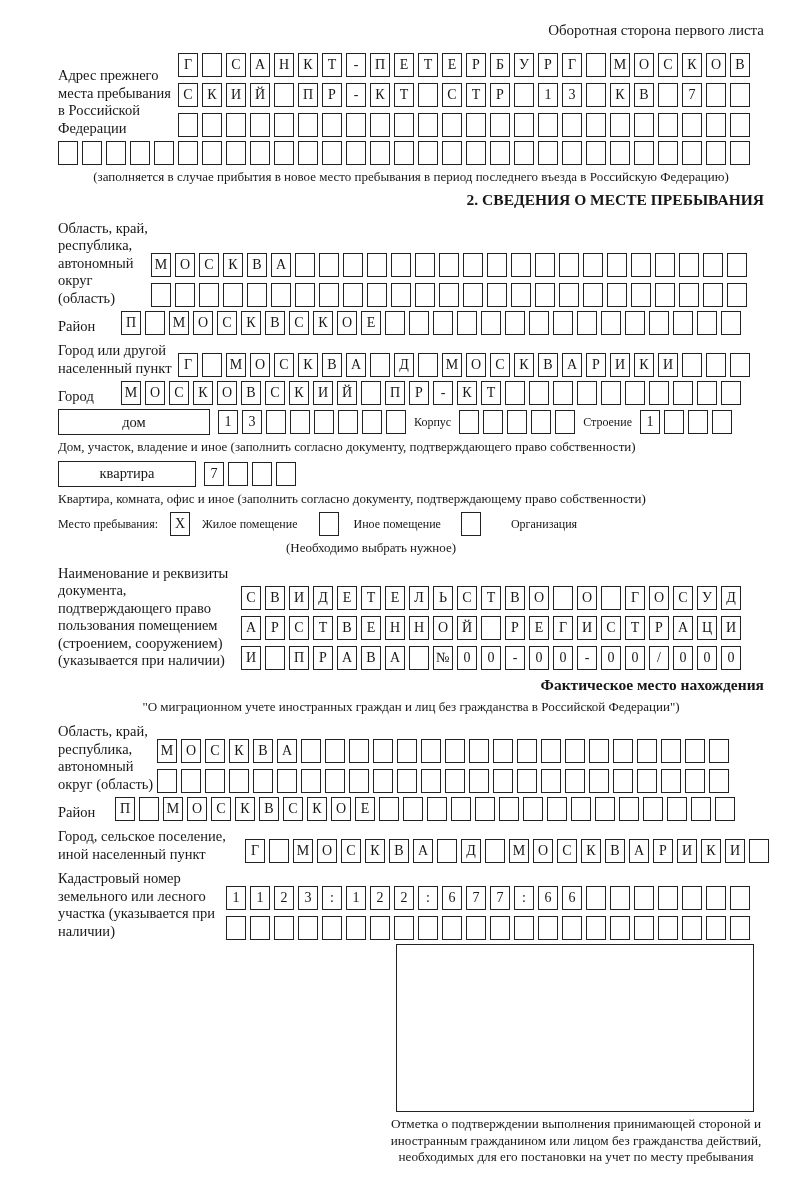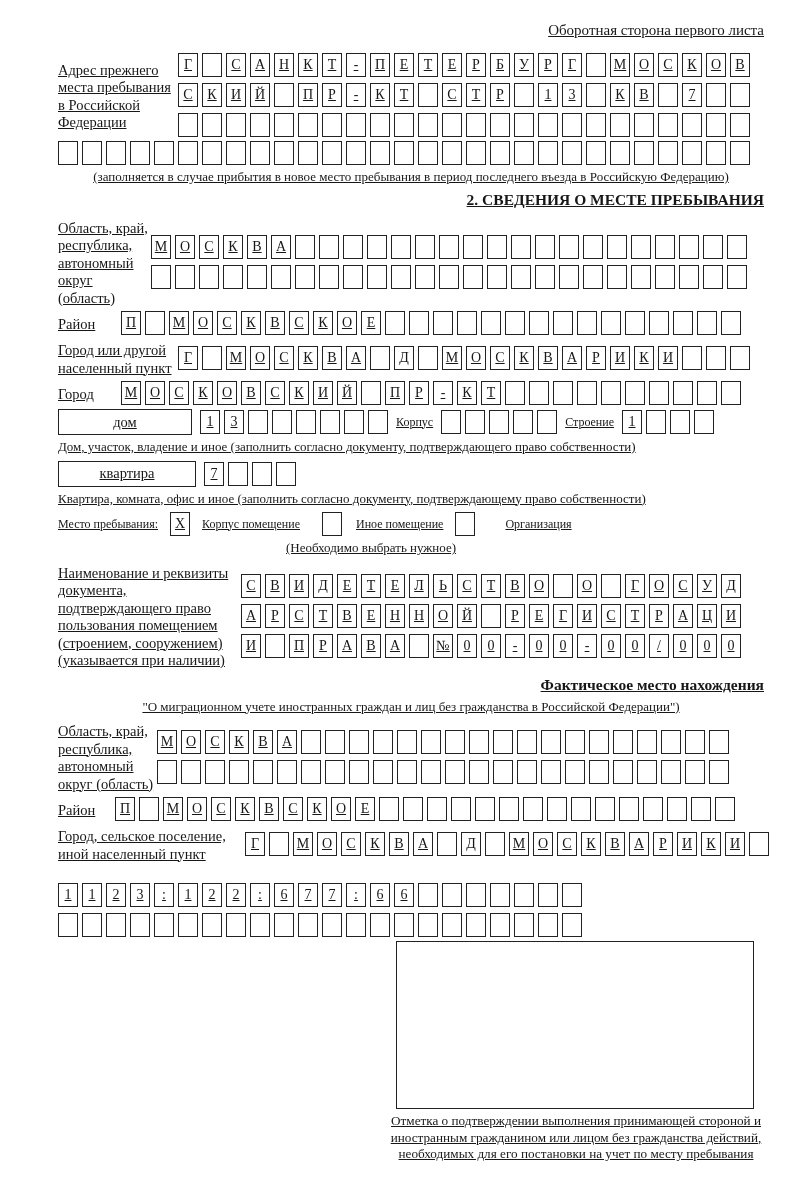--- a/index.html
+++ b/index.html
@@ -1,24 +1,24 @@
 <!DOCTYPE html>
 <html lang="ru"><head>
 <meta charset="utf-8">
 <style>
   html,body { margin:0; padding:0; background:#ffffff; }
   .page {
     position:relative; width:800px; height:1180px; box-sizing:border-box;
     background:#ffffff; color:#171717;
     font-family:"Liberation Serif", serif;
-    padding:22px 36px 0 58px; overflow:hidden;text-decoration:underline;
+    padding:22px 36px 0 58px; overflow:hidden;
   }
   .hdr-note { text-align:right; font-size:15px; margin-bottom:14px; }
 
-  .field { display:flex; align-items:center; margin-bottom:4px; }
+  .field { display:flex; align-items:flex-end; margin-bottom:4px; }
   .flabel { font-size:14.5px; line-height:17.5px; flex:0 0 auto; padding-top:3px; }
   .rows { display:flex; flex-direction:column; gap:6px; }
   .brow { display:flex; gap:4px; }
   .cell {
     flex:0 0 auto; width:20px; height:24px; box-sizing:border-box;
     border:1.7px solid #222; display:flex; align-items:center; justify-content:center;
     font-size:14px; background:#fff;
   }
   .wide-box {
     box-sizing:border-box; border:1.7px solid #222; height:26px;
@@ -311,21 +311,21 @@
         <span class="cell"></span>
         <span class="cell"></span>
         <span class="cell"></span>
         <span class="cell"></span>
         <span class="cell"></span>
         <span class="cell"></span>
       </div>
   </div>
 
   <div class="inline-row">
-    <div class="wide-box" style="width:134px; margin-right:8px;">дом</div>
+    <div class="wide-box" style="width:152px; margin-right:8px;">дом</div>
     <div class="brow" style="margin-right:8px;">
         <span class="cell">1</span>
         <span class="cell">3</span>
         <span class="cell"></span>
         <span class="cell"></span>
         <span class="cell"></span>
         <span class="cell"></span>
         <span class="cell"></span>
         <span class="cell"></span>
       </div>
@@ -354,23 +354,23 @@
         <span class="cell"></span>
         <span class="cell"></span>
         <span class="cell"></span>
       </div>
   </div>
   <div class="note">Квартира, комната, офис и иное (заполнить согласно документу, подтверждающему право собственности)</div>
 
   <div class="inline-row">
     <div class="lbl-inline" style="margin-right:12px;">Место пребывания:</div>
     <span class="cell">X</span>
-    <div class="lbl-inline" style="margin-left:12px; margin-right:22px;">Корпус помещение</div>
+    <div class="lbl-inline" style="margin-left:12px; margin-right:22px;">Жилое помещение</div>
     <span class="cell"></span>
-    <div class="lbl-inline" style="margin-left:14px; margin-right:12px;">Иное помещение</div>
+    <div class="lbl-inline" style="margin-left:14px; margin-right:20px;">Иное помещение</div>
     <span class="cell"></span>
     <div class="lbl-inline" style="margin-left:30px;">Организация</div>
   </div>
   <div class="note" style="margin-left:228px;">(Необходимо выбрать нужное)</div>
 
   <div class="field">
     <div class="flabel" style="width:183px;">Наименование и реквизиты документа, подтверждающего право пользования помещением (строением, сооружением) (указывается при наличии)</div>
     <div class="rows">
       <div class="brow">
           <span class="cell">С</span>
@@ -559,20 +559,21 @@
         <span class="cell">А</span>
         <span class="cell">Р</span>
         <span class="cell">И</span>
         <span class="cell">К</span>
         <span class="cell">И</span>
         <span class="cell"></span>
       </div>
   </div>
 
   <div class="field">
+    <div class="flabel" style="width:168px;">Кадастровый номер земельного или лесного участка (указывается при наличии)</div>
     <div class="rows" style="padding-top:16px;">
       <div class="brow">
           <span class="cell">1</span>
           <span class="cell">1</span>
           <span class="cell">2</span>
           <span class="cell">3</span>
           <span class="cell">:</span>
           <span class="cell">1</span>
           <span class="cell">2</span>
           <span class="cell">2</span>

